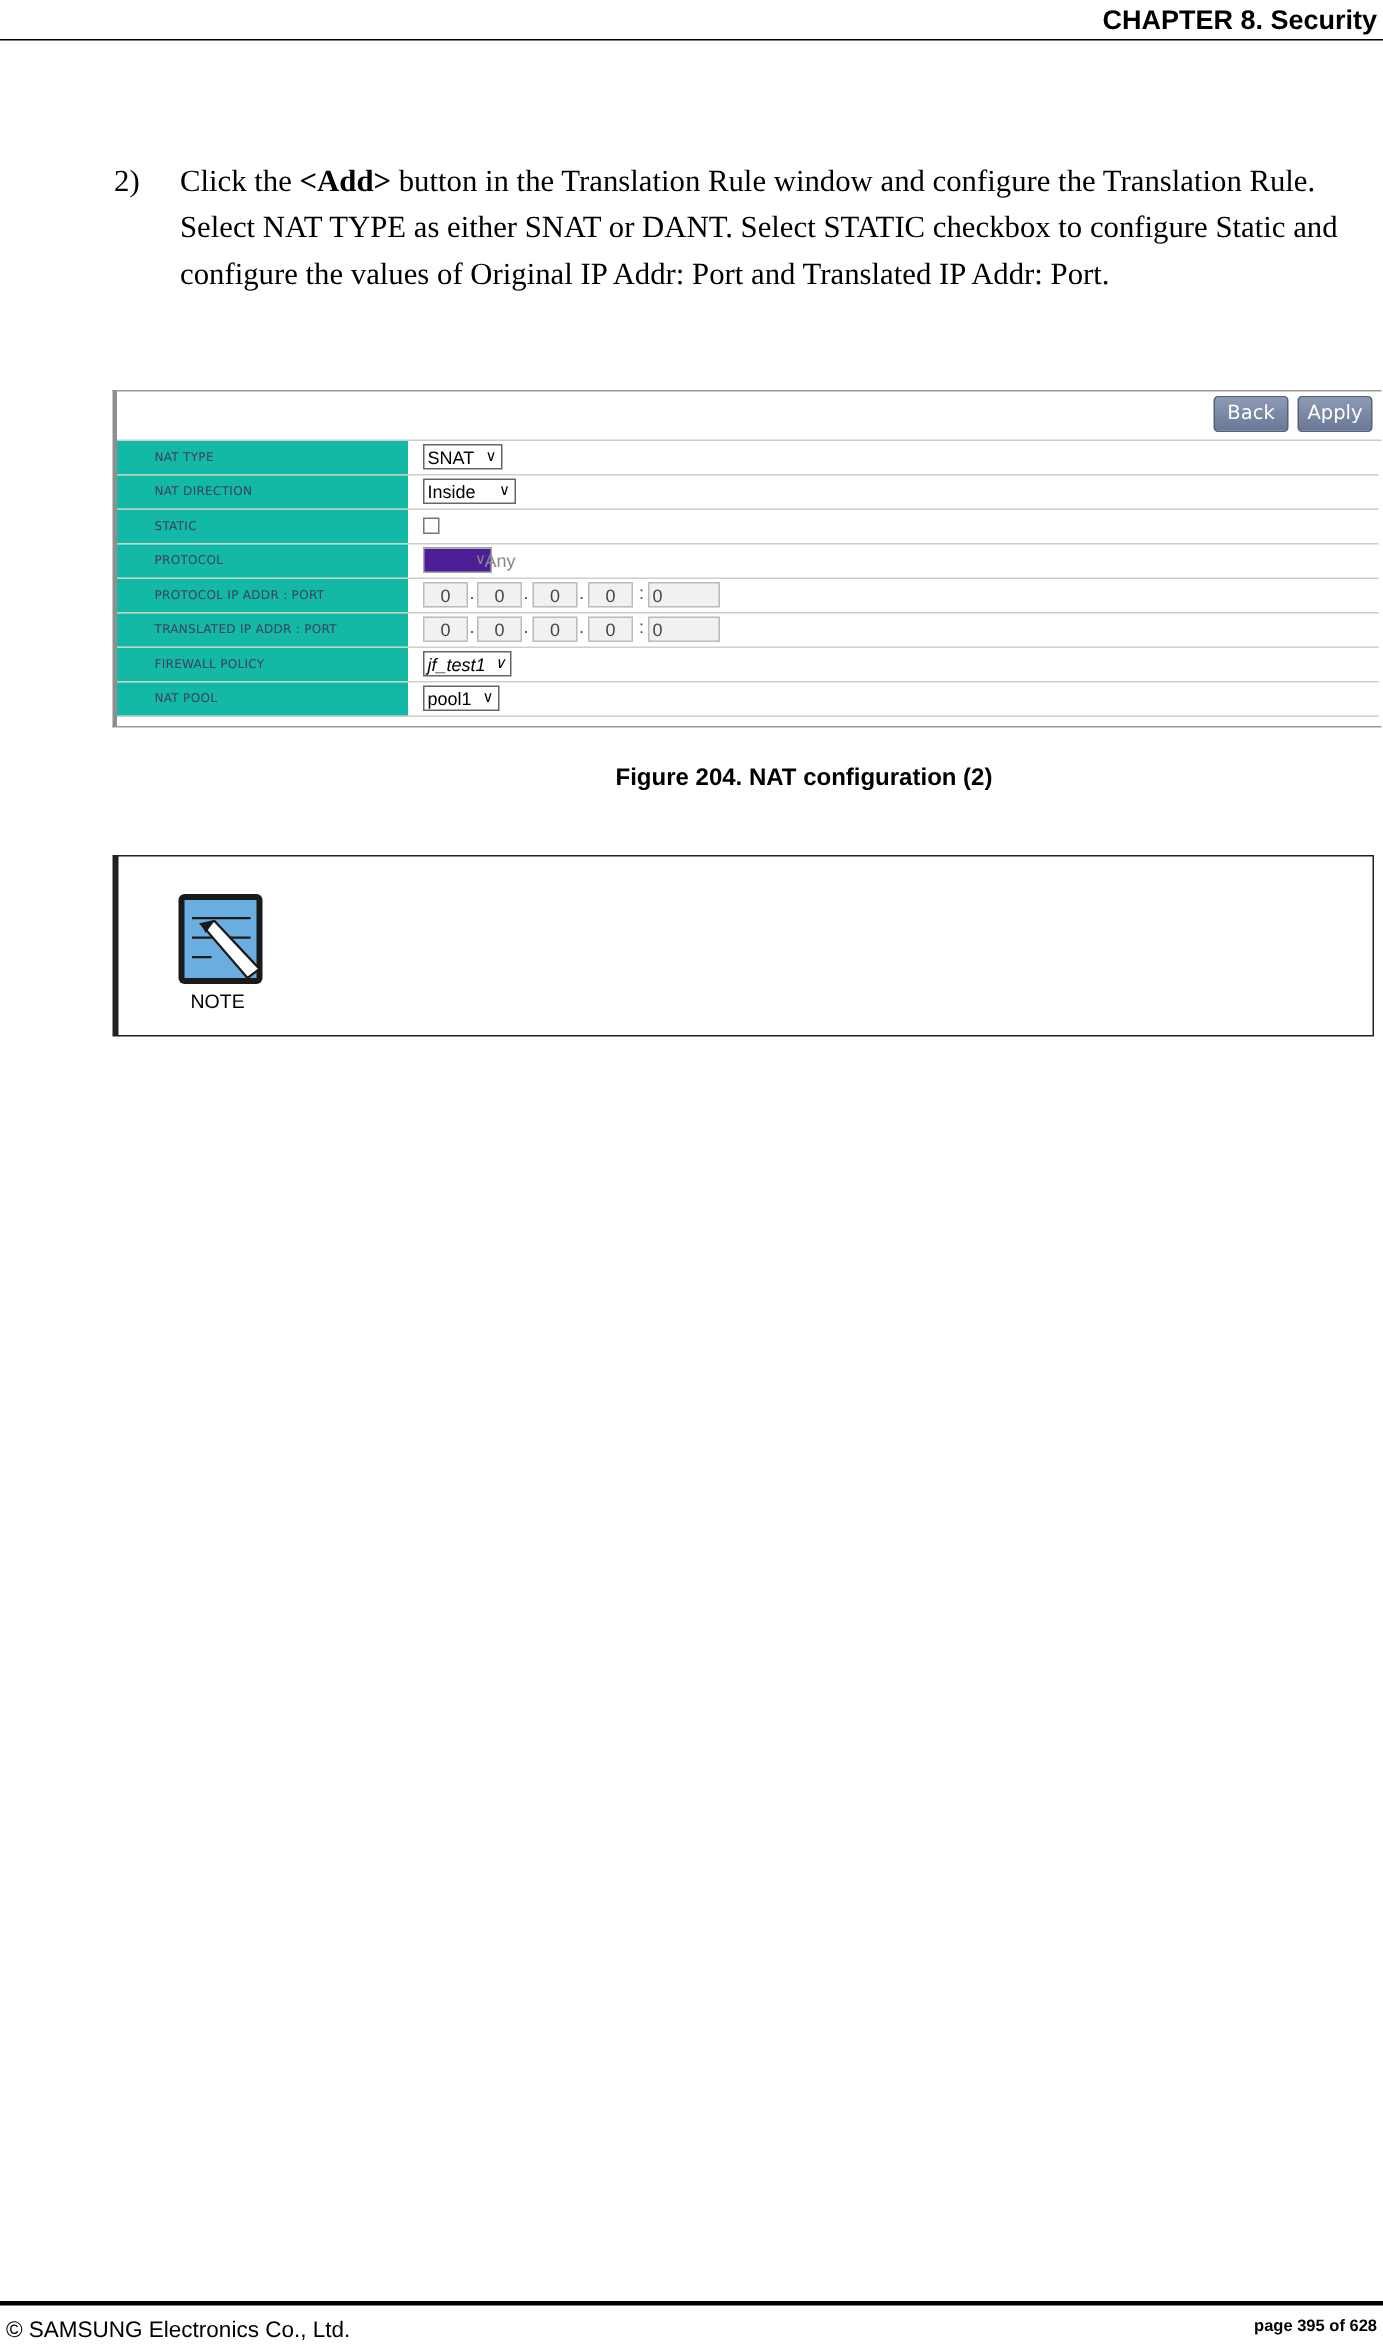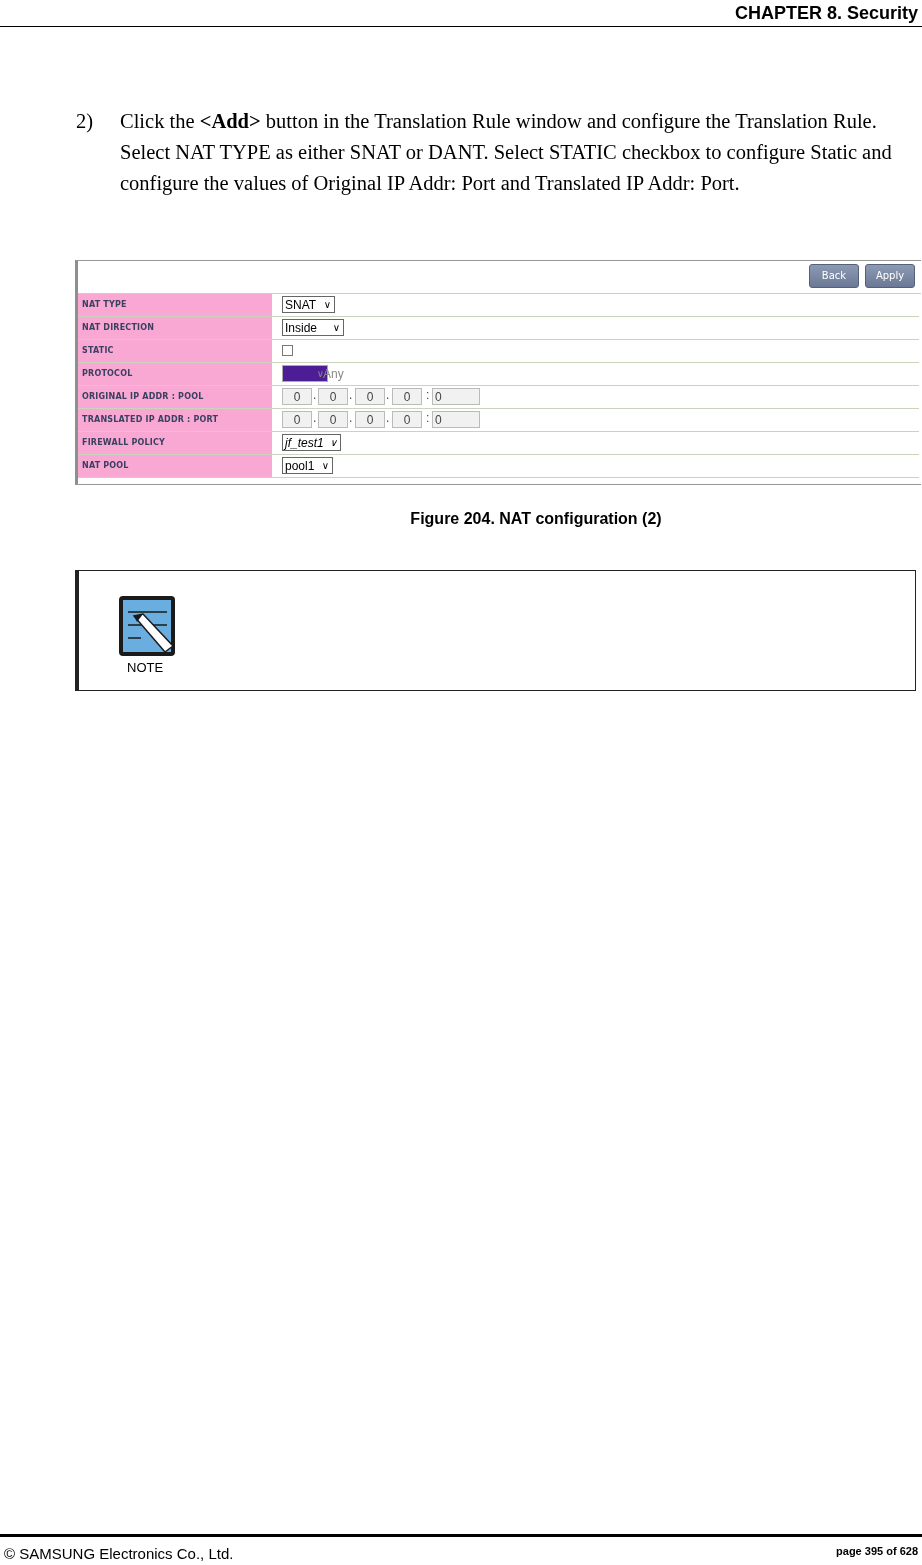--- a/index.html
+++ b/index.html
@@ -5,26 +5,26 @@
   html,body{margin:0;padding:0;background:#fff;}
   body{width:922px;height:1565px;position:relative;overflow:hidden;font-family:"Liberation Sans",sans-serif;color:#000;}
   .hdr{position:absolute;right:4px;top:3px;font-weight:bold;font-size:18px;}
   .hdr-rule{position:absolute;left:0;right:0;top:26px;height:1px;background:#000;}
   .step{position:absolute;left:76px;top:106px;width:842px;font-family:"Liberation Serif",serif;font-size:20.5px;line-height:31px;}
   .step .num{position:absolute;left:0;top:0;}
   .step .txt{margin-left:44px;text-indent:0;}
   .step .txt b{font-weight:bold;}
   .fig{position:absolute;left:75px;top:260px;width:846px;height:225px;border:1px solid #999;border-left:3px solid #8f8f8f;border-right:none;box-sizing:border-box;background:#fff;}
   .btnbar{position:absolute;left:0;right:0;top:0;height:32px;border-bottom:1px solid #ccc;}
-  .btn{position:absolute;top:3px;height:24px;border:1px solid #55607a;border-radius:3px;background:linear-gradient(#8d9ab4,#6b7896);color:#fff;font-family:"DejaVu Sans",sans-serif;font-size:10px;line-height:22px;text-align:center;box-sizing:border-box;}
+  .btn{position:absolute;top:3px;height:24px;border:1px solid #55607a;border-radius:3px;background:linear-gradient(#8d9ab4,#6b7896);color:#fff;font-family:"DejaVu Sans",sans-serif;font-size:13px;line-height:22px;text-align:center;box-sizing:border-box;}
   .btn.back{left:731px;width:50px;}
   .btn.apply{left:787px;width:50px;}
   .rows{position:absolute;left:0;top:33px;width:841px;}
   .row{position:relative;height:22px;border-bottom:1px solid #c9d3bd;}
-  .row .lab{position:absolute;left:0;top:0;width:194px;height:22px;background:#f9a8d4;font-family:"DejaVu Sans",sans-serif;font-weight:bold;font-size:8px;letter-spacing:0.2px;color:#3a4060;line-height:22px;padding-left:4px;box-sizing:border-box;}
+  .row .lab{position:absolute;left:0;top:0;width:194px;height:22px;background:#14b8a6;font-family:"DejaVu Sans",sans-serif;font-weight:normal;font-size:8px;letter-spacing:0.2px;color:#3a4060;line-height:22px;padding-left:25px;box-sizing:border-box;}
   .row .val{position:absolute;left:204px;top:0;height:22px;}
   .sel{position:absolute;top:2px;height:17px;border:1px solid #666;background:#fff;font-size:12px;line-height:16px;padding-left:2px;box-sizing:border-box;color:#000;}
   .sel .chev{position:absolute;right:3px;top:0;font-size:10px;}
   .sel.dis{border-color:#aaa;color:#888;background:#4c1d95;padding-left:40px;}
   .chk{position:absolute;top:5px;left:0;width:11px;height:11px;border:1px solid #777;box-sizing:border-box;background:#fff;}
   .ip{position:absolute;top:2px;height:17px;width:30px;border:1px solid #bbb;background:#f1f1f1;font-size:12px;line-height:16px;text-align:center;color:#444;box-sizing:border-box;}
   .ip.port{width:48px;text-align:left;padding-left:2px;}
   .dot{position:absolute;top:2px;font-size:12px;color:#444;}
   .caption{position:absolute;left:0;width:922px;top:510px;text-align:center;font-weight:bold;font-size:16px;padding-left:150px;box-sizing:border-box;}
   .note{position:absolute;left:75px;top:570px;width:841px;height:121px;border:1px solid #222;border-left:4px solid #222;box-sizing:border-box;}
@@ -70,21 +70,21 @@
           <div class="chk"></div>
         </div>
     </div>
     <div class="row">
       <div class="lab">PROTOCOL</div>
       <div class="val">
         <div class="sel dis" style="left:0;width:46px;"><span>Any</span><span class="chev">∨</span></div>
       </div>
     </div>
     <div class="row">
-      <div class="lab">ORIGINAL IP ADDR : POOL</div>
+      <div class="lab">PROTOCOL IP ADDR : PORT</div>
       <div class="val" style="width:220px;">
         <div class="ip" style="left:0">0</div>
         <span class="dot" style="left:31px">.</span>
         <div class="ip" style="left:36px">0</div>
         <span class="dot" style="left:67px">.</span>
         <div class="ip" style="left:73px">0</div>
         <span class="dot" style="left:104px">.</span>
         <div class="ip" style="left:110px">0</div>
         <span class="dot" style="left:144px">:</span>
         <div class="ip port" style="left:150px">0</div>

